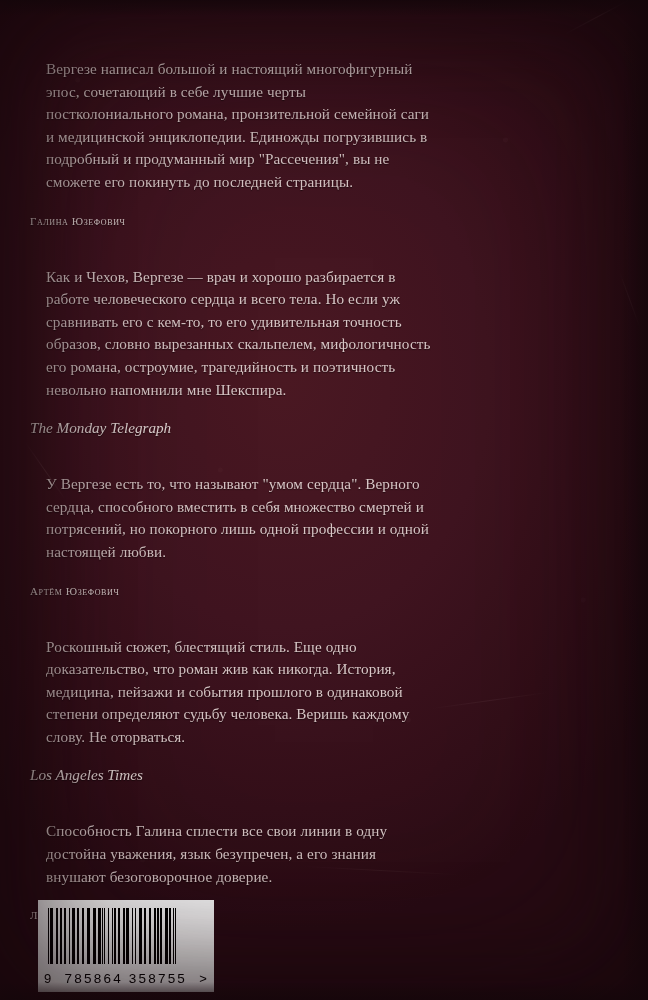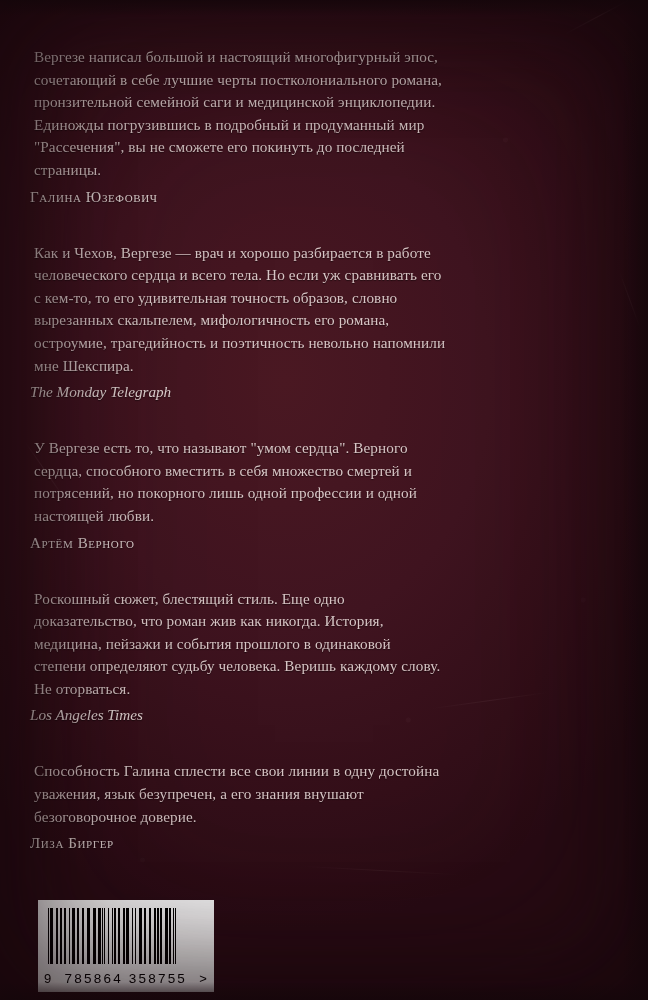--- a/index.html
+++ b/index.html
@@ -82,39 +82,39 @@
   .content {
     position: absolute;
     left: 30px;
     top: 42px;
     width: 420px;
   }
 
   .blurb { margin-bottom: 34px; }
 
   .blurb p {
-    margin: 4px;
+    margin: 16px;
     color: #d8c6c6;
     font-size: 15.2px;
     line-height: 22.6px;
     letter-spacing: .1px;
     text-shadow: 0 1px 1px rgba(0,0,0,.5);
   }
 
   .source {
     margin-top: 3px;
     color: #e2d3d2;
     font-size: 15.2px;
     line-height: 22px;
     text-shadow: 0 1px 1px rgba(0,0,0,.5);
   }
   .source.caps {
     font-variant: small-caps;
     letter-spacing: .6px;
-    font-size: 15px;
+    font-size: 11px;
   }
   .source.italic {
     font-style: italic;
   }
 
   
   .barcode-box {
     position: absolute;
     left: 38px;
     bottom: 8px;
@@ -173,21 +173,21 @@
       <div class="source caps">Галина Юзефович</div>
     </div>
 
     <div class="blurb">
       <p>Как и Чехов, Вергезе — врач и хорошо разбирается в работе человеческого сердца и всего тела. Но если уж сравнивать его с кем-то, то его удивительная точность образов, словно вырезанных скальпелем, мифологичность его романа, остроумие, трагедийность и поэтичность невольно напомнили мне Шекспира.</p>
       <div class="source italic">The Monday Telegraph</div>
     </div>
 
     <div class="blurb">
       <p>У Вергезе есть то, что называют "умом сердца". Верного сердца, способного вместить в себя множество смертей и потрясений, но покорного лишь одной профессии и одной настоящей любви.</p>
-      <div class="source caps">Артём Верного</div>
+      <div class="source caps">Артём Юзефович</div>
     </div>
 
     <div class="blurb">
       <p>Роскошный сюжет, блестящий стиль. Еще одно доказательство, что роман жив как никогда. История, медицина, пейзажи и события прошлого в одинаковой степени определяют судьбу человека. Веришь каждому слову. Не оторваться.</p>
       <div class="source italic">Los Angeles Times</div>
     </div>
 
     <div class="blurb">
       <p>Способность Галина сплести все свои линии в одну достойна уважения, язык безупречен, а его знания внушают безоговорочное доверие.</p>
       <div class="source caps">Лиза Биргер</div>

